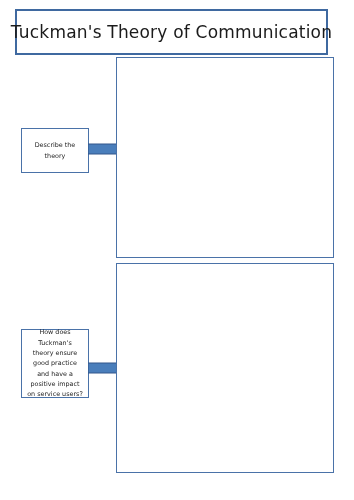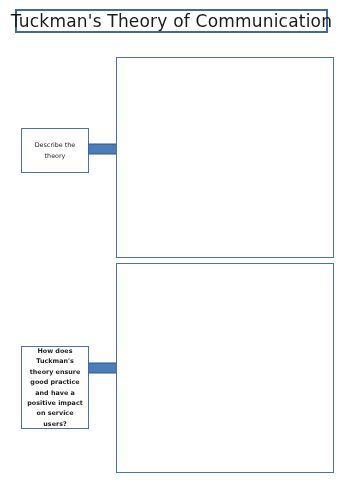--- a/index.html
+++ b/index.html
@@ -21,21 +21,21 @@
     inset: 0;
     background: #ffffff;
   }
 
   
   .title-box {
     position: absolute;
     left: 15px;
     top: 9px;
     width: 313px;
-    height: 24px;
+    height: 46px;
     border: 2px solid #3f69a0;
     background: #ffffff;
     box-sizing: border-box;
     display: flex;
     align-items: center;
     justify-content: center;
   }
   .title-text {
     font-family: "DejaVu Sans", sans-serif;
     font-size: 17px;
@@ -74,21 +74,21 @@
     width: 68px;
     border: 1.4px solid #4a72a8;
     background: #ffffff;
     box-sizing: border-box;
     display: flex;
     align-items: center;
     justify-content: center;
     padding: 9px 4px;
   }
   .prompt-box.one { top: 128px; height: 45px; }
-  .prompt-box.two { top: 346px; height: 83px; font-weight: bold; }
+  .prompt-box.two { top: 329px; height: 69px; }
   .prompt-text {
     font-family: "DejaVu Sans", sans-serif;
     font-size: 6.4px;
     line-height: 1.62;
     text-align: center;
     color: #1d1d1d;
     white-space: pre-line;
   }
 
   

